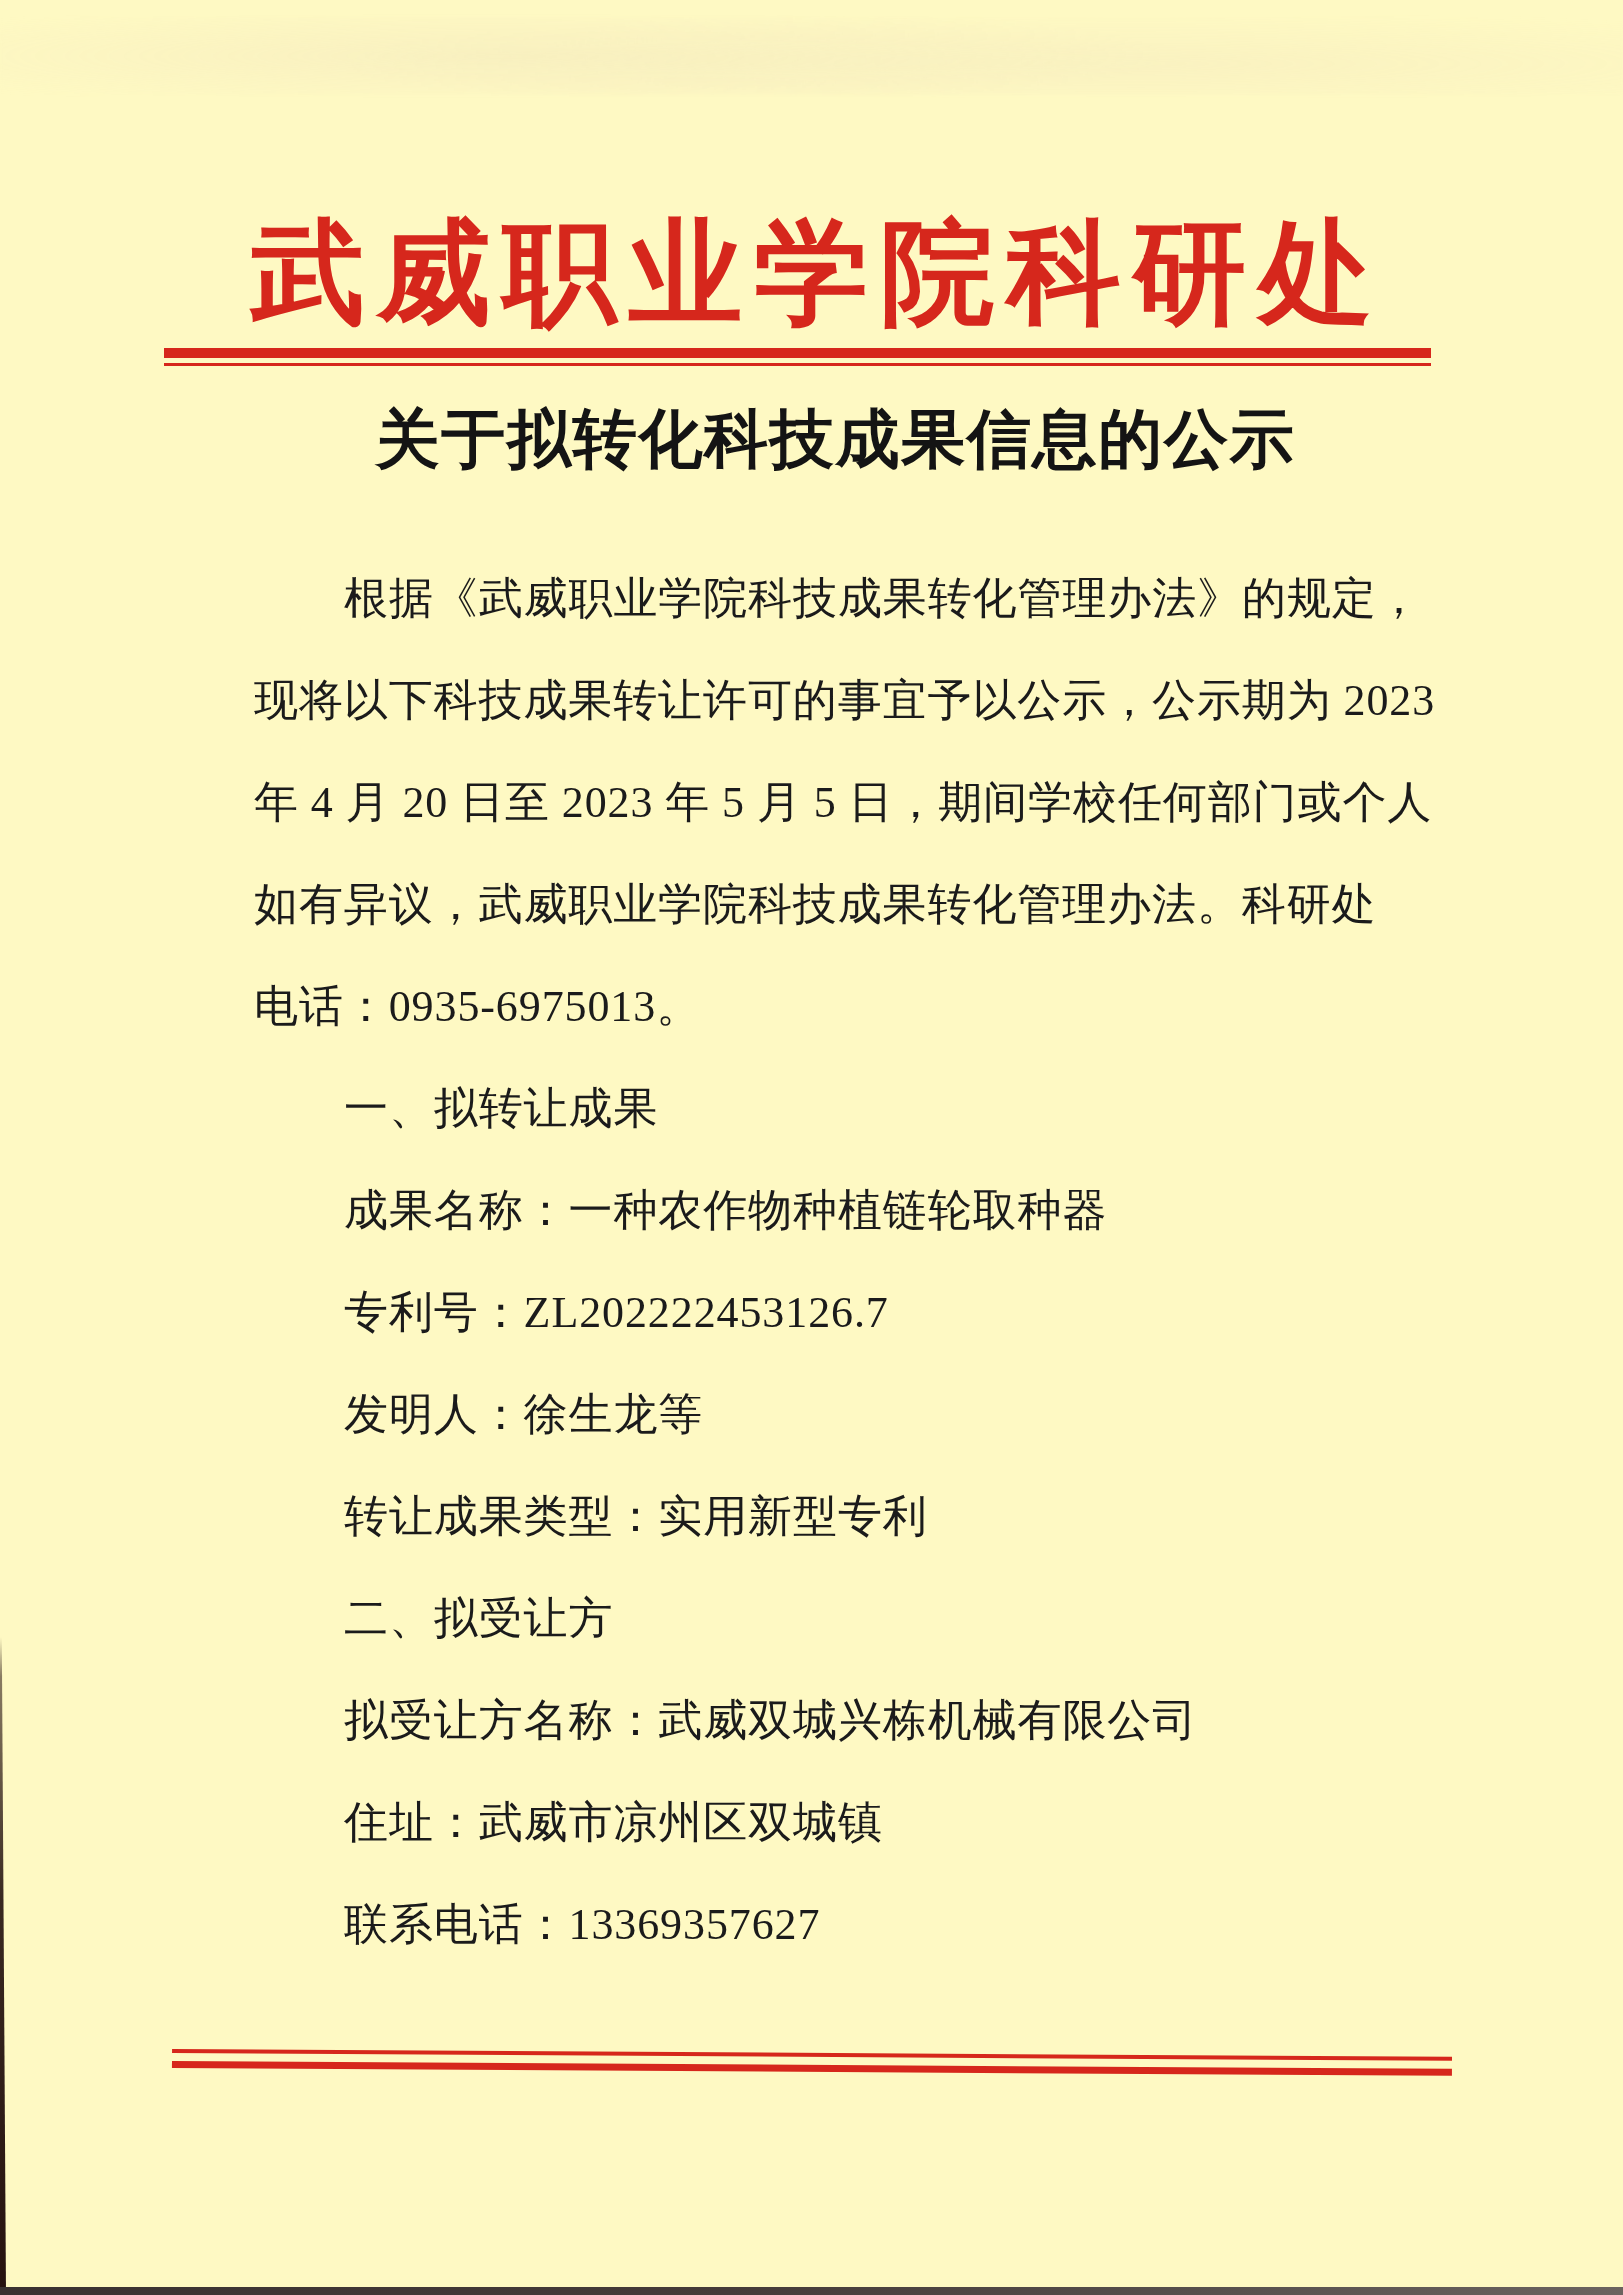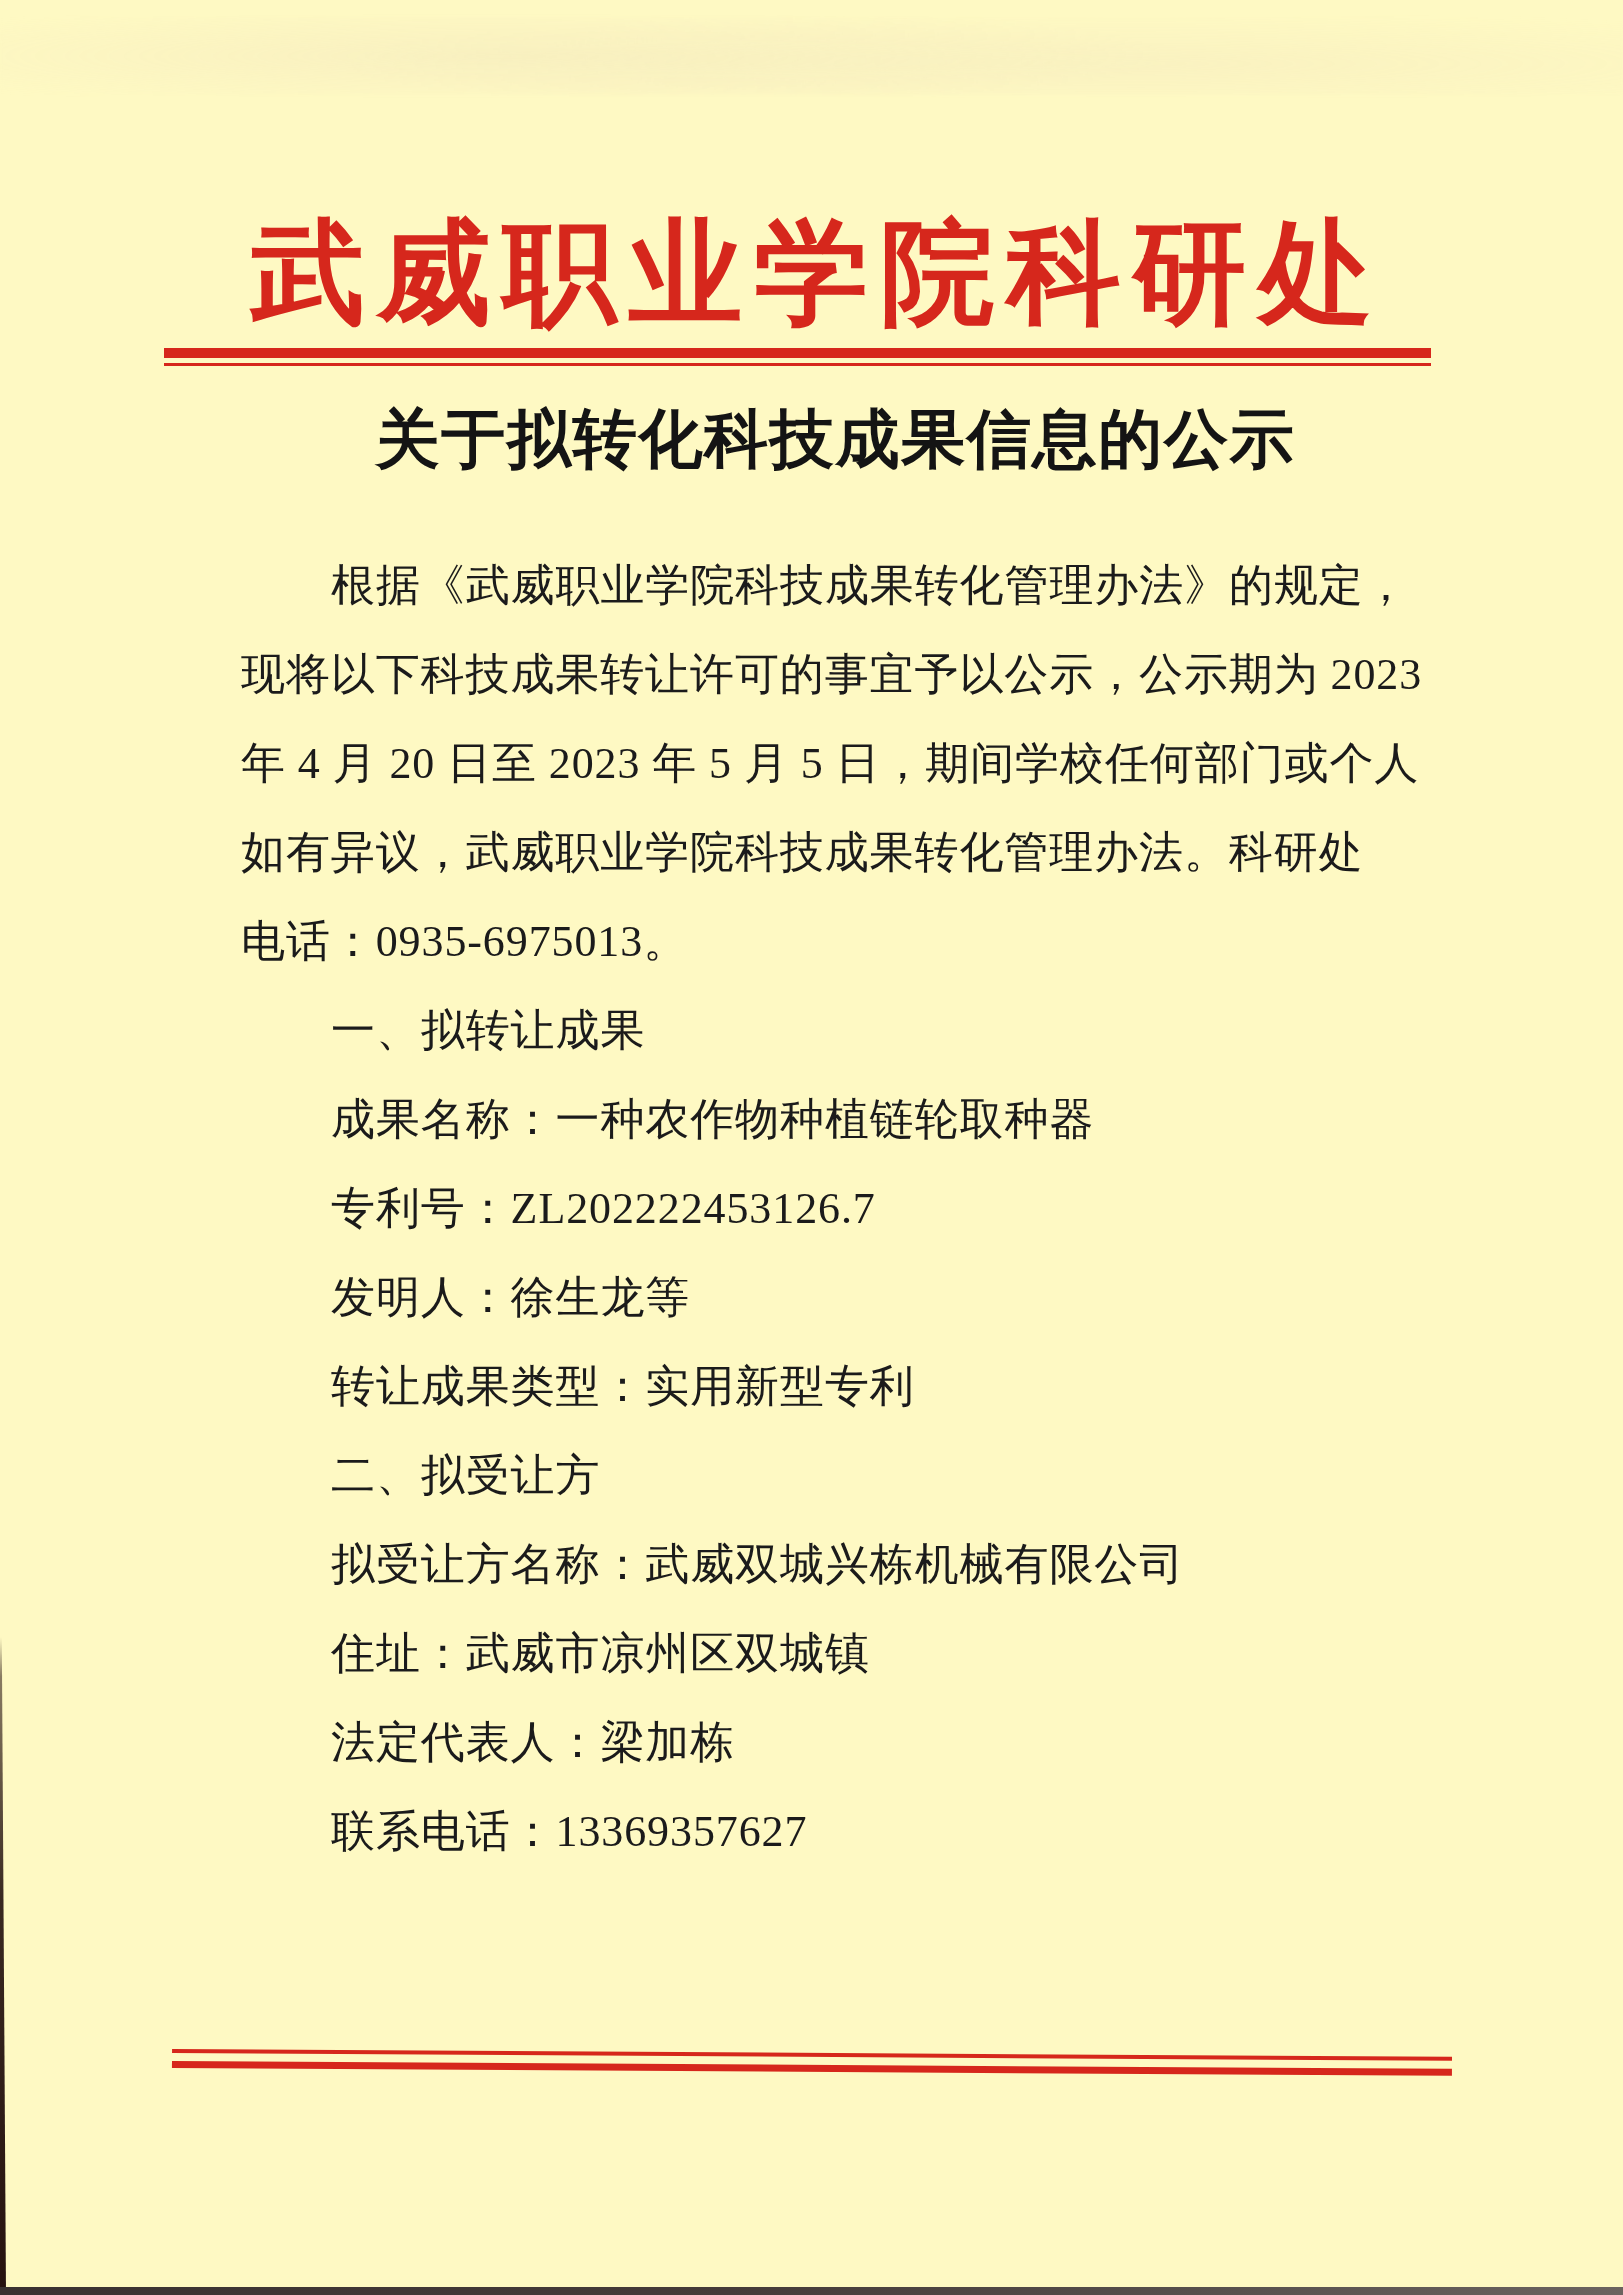--- a/index.html
+++ b/index.html
@@ -56,21 +56,21 @@
     letter-spacing: 1.7px;
     color: #141414;
     white-space: nowrap;
   }
   .doc-body {
     position: absolute;
     left: 241px; top: 541px;
     width: 1155px;
   }
   .doc-body p {
-    margin: 0;
+    margin: 13px;
     font-size: 44px;
     line-height: 89px;
     height: 89px;
     letter-spacing: 0.9px;
     white-space: nowrap;
     color: #1b1b1b;
   }
   .doc-body p.indent { padding-left: 90px; }
   .footer-rule {
     position: absolute;
@@ -126,21 +126,20 @@
     <p class="flush">如有异议，武威职业学院科技成果转化管理办法。科研处</p>
     <p class="flush">电话：0935-6975013。</p>
     <p class="indent">一、拟转让成果</p>
     <p class="indent">成果名称：一种农作物种植链轮取种器</p>
     <p class="indent">专利号：ZL202222453126.7</p>
     <p class="indent">发明人：徐生龙等</p>
     <p class="indent">转让成果类型：实用新型专利</p>
     <p class="indent">二、拟受让方</p>
     <p class="indent">拟受让方名称：武威双城兴栋机械有限公司</p>
     <p class="indent">住址：武威市凉州区双城镇</p>
-    <p class="indent">法定代表人：梁加栋</p>
     <p class="indent">联系电话：13369357627</p>
   </div>
 
   <div class="footer-rule">
     <div class="rule-thin"></div>
     <div class="rule-gap"></div>
     <div class="rule-thick"></div>
   </div>
 
   <div class="scan-edge-left"></div>

